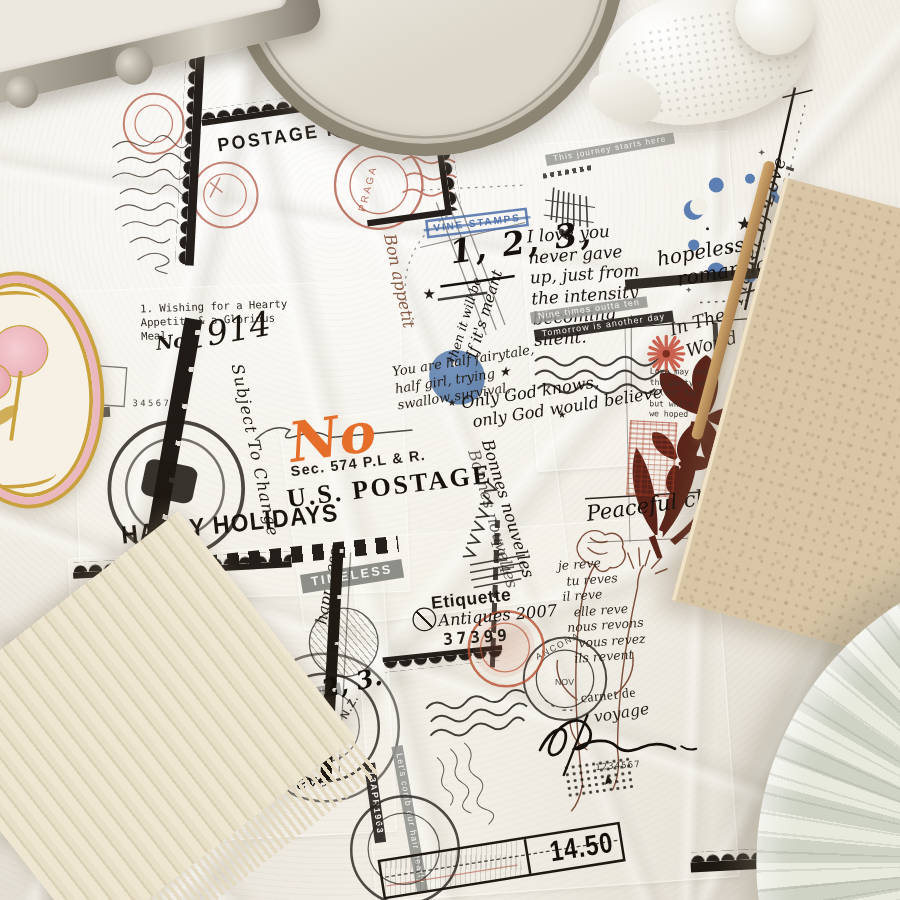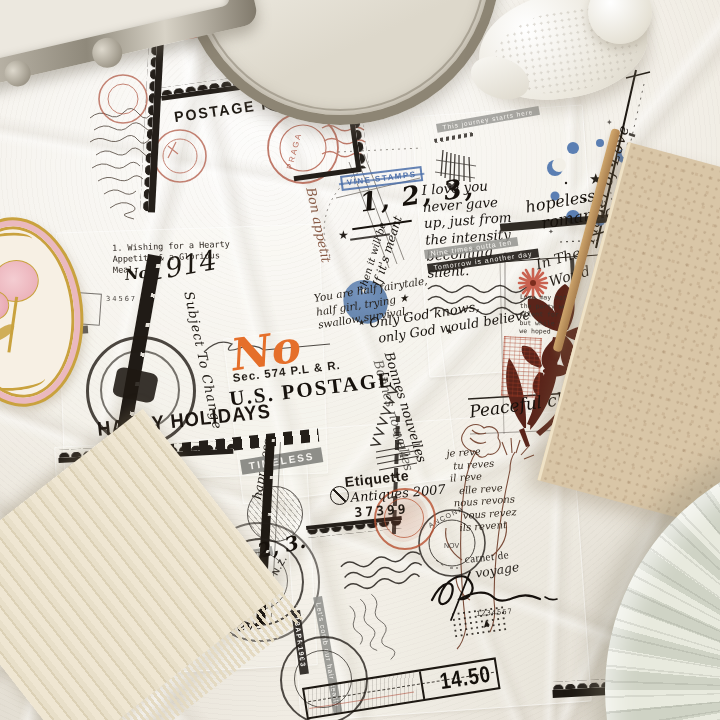--- a/index.html
+++ b/index.html
@@ -233,21 +233,21 @@
   <div class="t san" style="left:285px;top:168px;transform:rotate(-75deg);font-size:8px;letter-spacing:2px;color:#a8452f;opacity:.75">PRAGA</div>
   <div class="t scr" style="left:318px;top:186px;transform:rotate(78deg);font-size:13px;color:#7c4a33;opacity:.9">Bon appetit</div>
 
   <div class="t mon" style="left:112px;top:243px;transform:rotate(-2deg);font-size:8.5px;line-height:11px;color:#2e2721">
     <div>1. Wishing for a Hearty</div>
       <div>Appetite &amp; a Glorious</div>
       <div>Meal.</div>
   </div>
   <div class="t scr" style="left:124px;top:266px;transform:rotate(-6deg);font-size:15px;font-weight:bold;color:#1c1711">No</div>
   <div class="t scr" style="left:146px;top:256px;transform:rotate(-10deg);font-size:27px;color:#1c1711">1914</div>
-  <div class="t mon" style="left:106px;top:295px;font-size:7px;letter-spacing:2px;opacity:.85">34567</div>
+  <div class="t mon" style="left:106px;top:319px;font-size:7px;letter-spacing:2px;opacity:.85">34567</div>
   <div class="t" style="left:76px;top:292px;width:24px;height:30px;border:1.5px solid #241f1a;transform:rotate(4deg);opacity:.6"></div>
   <div class="bar" style="left:70px;top:326px;width:18px;height:8px;transform:rotate(-4deg);opacity:.7"></div>
   <div class="t scr" style="left:196px;top:290px;transform:rotate(78deg);font-size:13px;letter-spacing:1px;color:#1d1812">Subject To Change</div>
   <div class="bar" style="left:148px;top:254px;width:14px;height:218px;transform:rotate(10deg);transform-origin:left top;background:repeating-linear-gradient(0deg,rgba(242,238,230,0) 0 26px,rgba(242,238,230,.95) 26px 30px) right/4px 100% no-repeat,#201b16"></div>
   <div class="ring" style="left:86px;top:336px;width:104px;height:104px;border-width:3px;border-color:rgba(32,26,20,.8)"></div>
   <div class="ring" style="left:100px;top:350px;width:76px;height:76px;border-width:2px;border-color:rgba(32,26,20,.6)"></div>
   <div class="t" style="left:118px;top:366px;width:42px;height:30px;background:rgba(30,24,18,.88);transform:rotate(12deg);border-radius:20%"></div>
   <div class="t san" style="left:96px;top:418px;transform:rotate(-6deg) scaleX(.92);font-size:20px;font-weight:bold;letter-spacing:1px;color:#1b1510">HAPPY HOLIDAYS</div>
   <div class="t" style="left:114px;top:450px;width:205px;height:13px;transform:rotate(-6deg);background:repeating-linear-gradient(90deg,#241f1a 0 9px,transparent 9px 17px)"></div>
 

